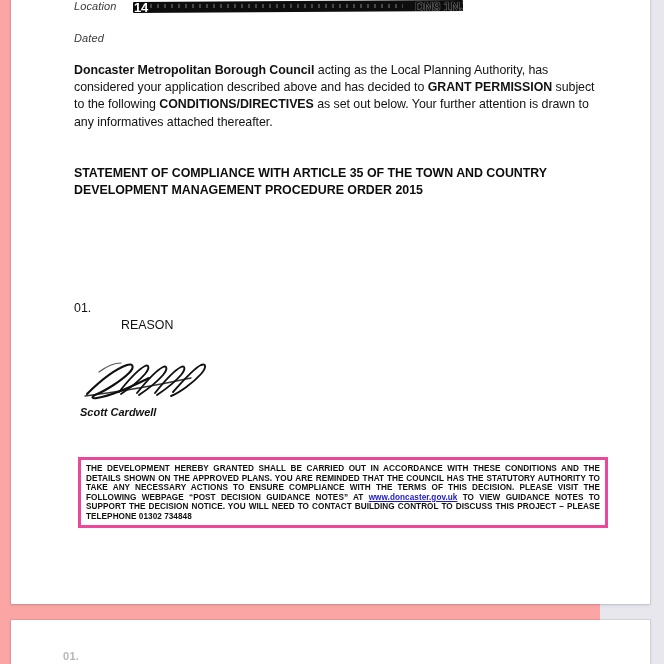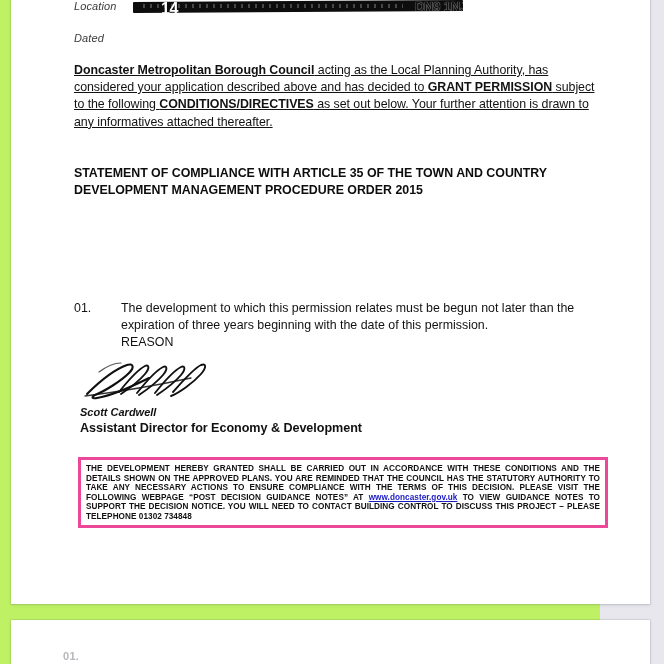--- a/index.html
+++ b/index.html
@@ -12,21 +12,21 @@
     overflow: hidden;
     background: #e7e7ed;
     font-family: "Liberation Sans", sans-serif;
     -webkit-font-smoothing: antialiased;
   }
 
   .viewer {
     position: relative;
     width: 600px;
     height: 664px;
-    background: #bef264;
+    background: #fca5a5;
   }
 
   
   .page {
     position: absolute;
     left: 11px;
     width: 639px;
     background: #ffffff;
     box-shadow: 0 0 0 1px rgba(0,0,0,0.06), 0 1px 3px rgba(60,60,90,0.18);
     box-sizing: border-box;
@@ -88,27 +88,26 @@
     width: 330px;
     height: 11px;
     background: #0d0d0d;
     transform: skewY(-0.35deg);
     border-radius: 1px;
   }
   .redaction .edge-start {
     position: absolute;
     left: 1px;
     top: 0px;
-    font-size: 16px;
+    font-size: 13px;
     font-weight: bold;
     color: #ffffff;
     mix-blend-mode: normal;
     z-index: 2;
     letter-spacing: -.3px;
-    padding-left: 27px;
   }
   .redaction .edge-end {
     position: absolute;
     right: -4px;
     top: -1px;
     font-size: 13px;
     font-weight: bold;
     color: #111;
     z-index: 3;
     letter-spacing: -.2px;
@@ -132,21 +131,20 @@
 
   
   .block {
     position: absolute;
     left: 63px;
     width: 523px;
     font-size: 12.4px;
     line-height: 17.2px;
     color: #121212;
     letter-spacing: -.05px;
-    text-decoration: underline;
   }
   .block b { font-weight: bold; }
 
   .heading {
     position: absolute;
     left: 63px;
     width: 525px;
     font-size: 12.4px;
     line-height: 16.8px;
     font-weight: bold;
@@ -272,40 +270,39 @@
       <div class="block" style="top:76px;">
         <b>Doncaster Metropolitan Borough Council</b><span> acting as the Local Planning Authority, has considered your application described above and has decided to </span><b>GRANT PERMISSION</b><span> subject to the following </span><b>CONDITIONS/DIRECTIVES</b><span> as set out below.  Your further attention is drawn to any informatives attached thereafter.</span>
       </div>
 
       <div class="heading" style="top:179px;">STATEMENT OF COMPLIANCE WITH ARTICLE 35 OF THE TOWN AND COUNTRY DEVELOPMENT MANAGEMENT PROCEDURE ORDER 2015</div>
 
 
       <div class="condition" style="top:314px;">
         <span class="num">01.</span>
         <span class="body">
-          <span>The development to which this permission relates must be begun not later than the expiration of three years beginning with the date of this permission.</span><br>
+          <br>
           <span>REASON</span>
         </span>
       </div>
 
       <div class="signature">
         <svg width="140" height="42" viewBox="0 0 140 42" xmlns="http://www.w3.org/2000/svg">
           <g fill="none" stroke="#101010" stroke-linecap="round" stroke-linejoin="round">
             <path d="M8 34 C18 24, 34 10, 48 5 C54 3, 56 7, 50 13 C42 21, 26 31, 16 35 C12 37, 13 39, 18 38 C30 36, 52 27, 70 18" stroke-width="2.1"></path>
             <path d="M40 32 C48 22, 58 10, 66 6 C70 4, 71 8, 66 14 C60 21, 48 30, 42 34" stroke-width="1.9"></path>
             <path d="M58 33 C66 23, 76 11, 84 7 C88 5, 89 9, 84 15 C78 22, 66 31, 60 35" stroke-width="1.9"></path>
             <path d="M76 33 C84 23, 94 11, 102 7 C106 5, 107 9, 102 15 C96 22, 84 31, 78 35" stroke-width="1.9"></path>
             <path d="M94 32 C103 22, 114 9, 122 5 C127 3, 128 7, 122 14 C114 23, 100 33, 92 36" stroke-width="1.9"></path>
             <path d="M6 36 C30 33, 70 27, 112 18" stroke-width="1.3" opacity="0.85"></path>
             <path d="M20 12 C28 6, 36 3, 42 3" stroke-width="1.2" opacity="0.7"></path>
           </g>
         </svg>
       </div>
       <div class="sig-name">Scott Cardwell</div>
-      <div class="sig-title">Assistant Director for Economy &amp; Development</div>
 
       <div class="notice-box">
         <div class="notice-text"><span>THE DEVELOPMENT HEREBY GRANTED SHALL BE CARRIED OUT IN ACCORDANCE WITH THESE CONDITIONS AND THE DETAILS SHOWN ON THE APPROVED PLANS. YOU ARE REMINDED THAT THE COUNCIL HAS THE STATUTORY AUTHORITY TO TAKE ANY NECESSARY ACTIONS TO ENSURE COMPLIANCE WITH THE TERMS OF THIS DECISION. PLEASE VISIT THE FOLLOWING WEBPAGE “POST DECISION GUIDANCE NOTES” AT </span><a class="link" href="#">www.doncaster.gov.uk</a><span> TO VIEW GUIDANCE NOTES TO SUPPORT THE DECISION NOTICE.   YOU WILL NEED TO CONTACT BUILDING CONTROL TO DISCUSS THIS PROJECT – PLEASE TELEPHONE 01302 734848</span></div>
       </div>
 
 
     </div>
   </div>
 
   <div class="page page-2">

